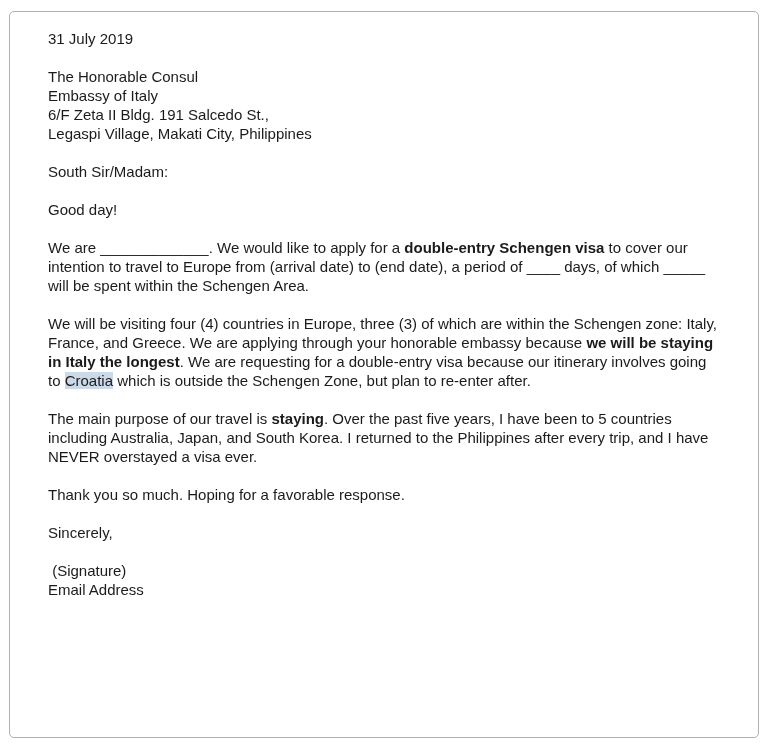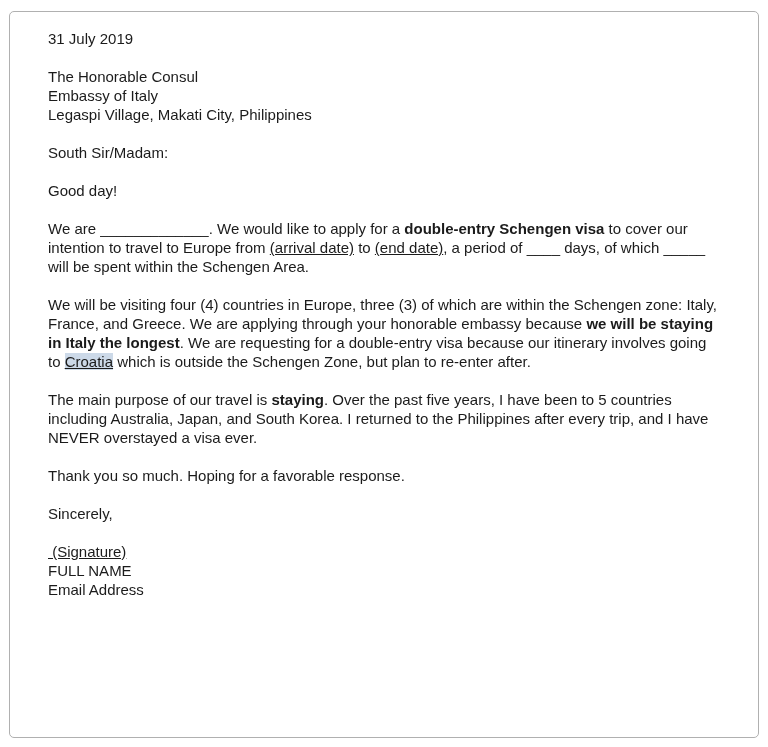--- a/index.html
+++ b/index.html
@@ -24,52 +24,52 @@
     color: #1b1b1b;
     font-size: 15px;
     line-height: 19px;
     overflow: hidden;
   }
   .card p, .card .block {
     margin: 0 0 19px 0;
     max-width: 676px;
   }
   .b  { font-weight: bold; }
-  .u  { text-decoration: underline; }
+  .u  { }
   .hl { background: var(--hl, #ccd9e8); }
   .sig { margin-top: 38px; }
   .sig div, .block div { white-space: pre-wrap; }
 </style>
 </head>
 <body>
 
 <div class="card">
 
   <p>31 July 2019</p>
 
   <div class="block">
     <div>The Honorable Consul</div>
     <div>Embassy of Italy</div>
+    <div>6/F Zeta II Bldg. 191 Salcedo St.,</div>
     <div>Legaspi Village, Makati City, Philippines</div>
   </div>
 
   <p>South Sir/Madam:</p>
 
   <p>Good day!</p>
 
   <p><span>We are _____________. We would like to apply for a </span><span class="b">double-entry Schengen visa</span><span> to cover our intention to travel to Europe from </span><span class="u">(arrival date)</span><span> to </span><span class="u">(end date)</span><span>, a period of ____ days, of which _____ will be spent within the Schengen Area.</span></p>
 
   <p><span>We will be visiting four (4) countries in Europe, three (3) of which are within the Schengen zone: Italy, France, and Greece. We are applying through your honorable embassy because </span><span class="b">we will be staying in Italy the longest</span><span>. We are requesting for a double-entry visa because our itinerary involves going to </span><span class="u hl">Croatia</span><span> which is outside the Schengen Zone, but plan to re-enter after.</span></p>
 
   <p><span>The main purpose of our travel is </span><span class="b">staying</span><span>. Over the past five years, I have been to 5 countries including Australia, Japan, and South Korea. I returned to the Philippines after every trip, and I have NEVER overstayed a visa ever.</span></p>
 
 
   <p>Thank you so much. Hoping for a favorable response.</p>
 
   <p>Sincerely,</p>
 
   <div class="block sig">
     <div><span class="u">&nbsp;(Signature)</span></div>
-    <div><span>FULL NAME</span></div>
     <div><span>Email Address</span></div>
   </div>
 
 </div>
 
 </body></html>

